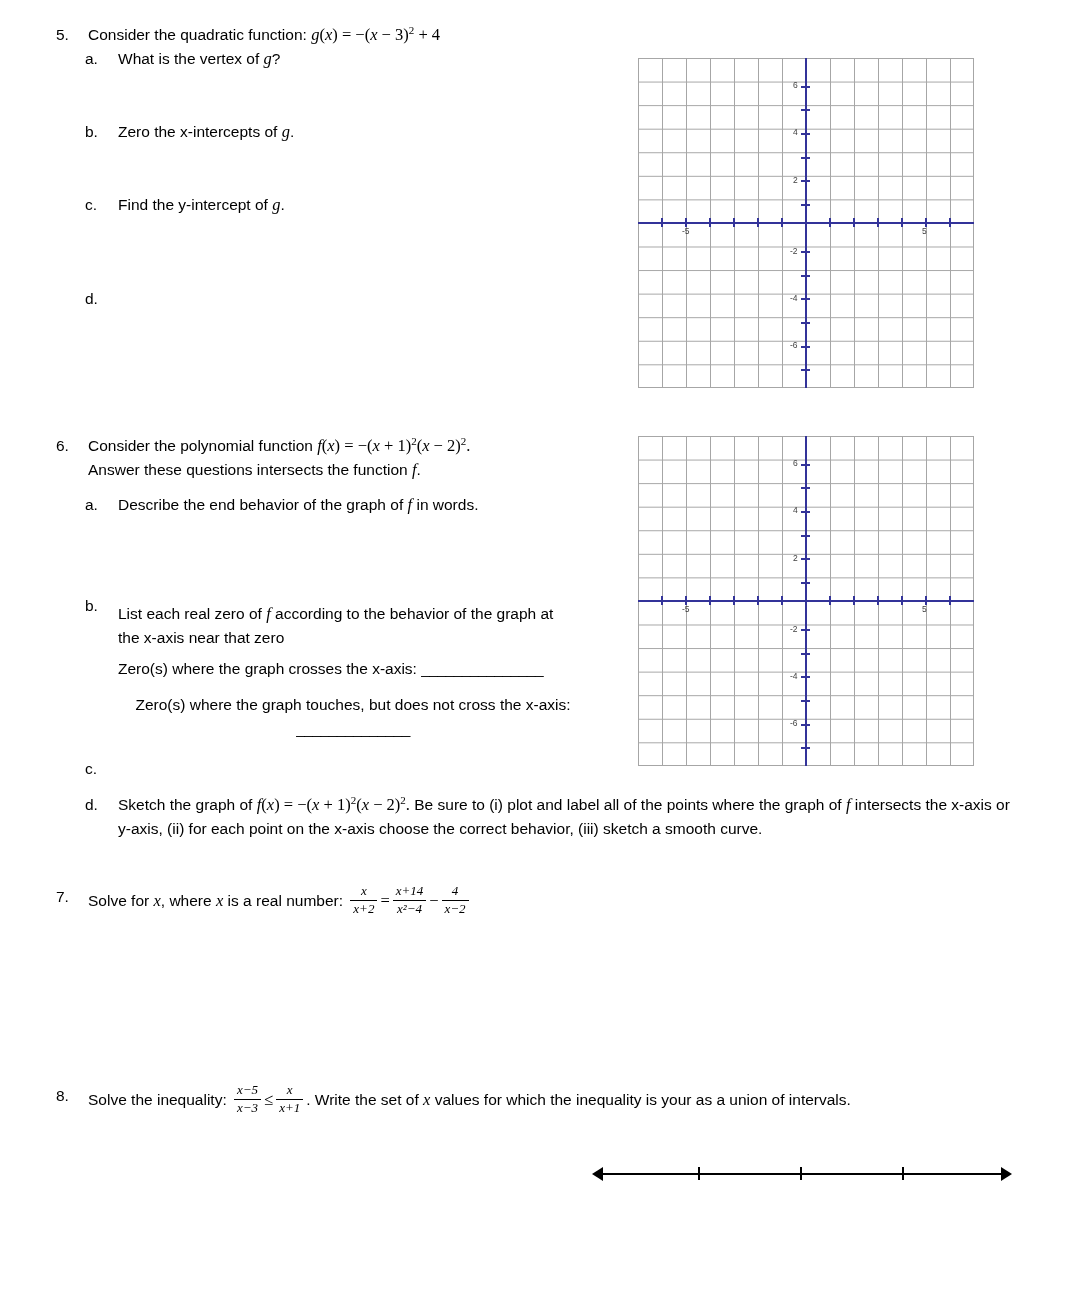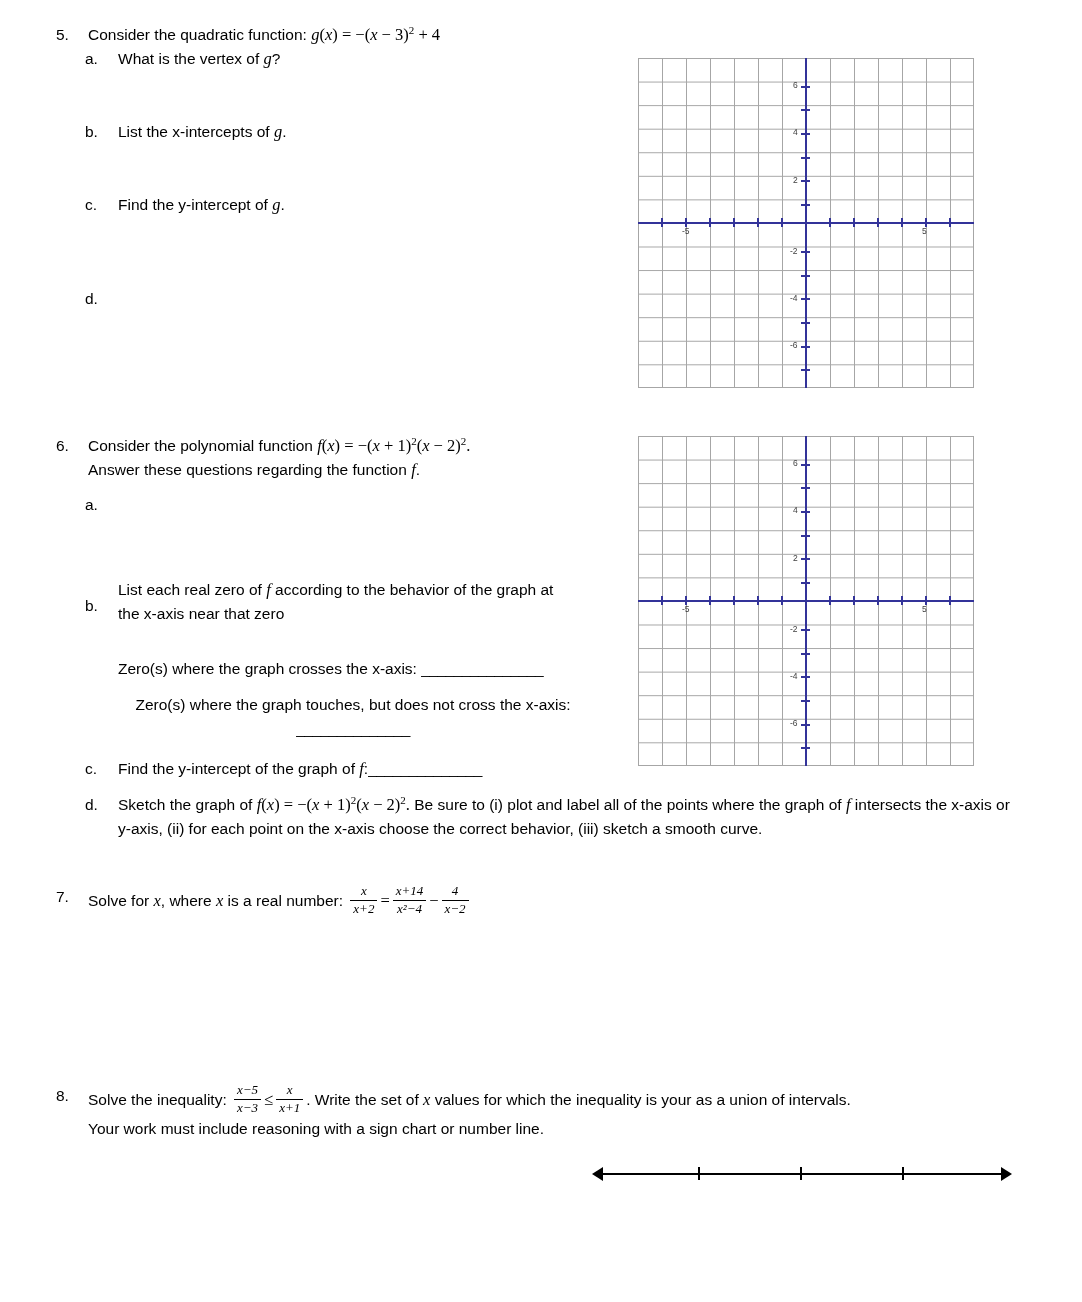--- a/index.html
+++ b/index.html
@@ -180,21 +180,21 @@
     <span>Consider the quadratic function: </span><span class="mi">g</span><span class="mn">(</span><span class="mi">x</span><span class="mn">)</span><span class="mo"> = </span><span class="mo">−</span><span class="mn">(</span><span class="mi">x</span><span class="mo"> − </span><span class="mn">3)</span><sup class="ex">2</sup><span class="mo"> + </span><span class="mn">4</span>
   </div>
 
   <div class="lettr" style="left:85px; top:47px;">a.</div>
   <div class="txt" style="left:118px; top:47px; width:500px;">
     <span>What is the vertex of </span><span class="mi">g</span><span>?</span>
   </div>
 
   <div class="lettr" style="left:85px; top:120px;">b.</div>
   <div class="txt" style="left:118px; top:120px; width:500px;">
-    <span>List the x-intercepts of </span><span class="mi">g</span><span>.</span>
+    <span>Zero the x-intercepts of </span><span class="mi">g</span><span>.</span>
   </div>
 
   <div class="lettr" style="left:85px; top:193px;">c.</div>
   <div class="txt" style="left:118px; top:193px; width:500px;">
     <span>Find the y-intercept of </span><span class="mi">g</span><span>.</span>
   </div>
 
   <div class="lettr" style="left:85px; top:287px;">d.</div>
 
   <div class="grid-wrap" style="left:638px; top:58px; width:336px; height:330px;">
@@ -239,43 +239,43 @@
     <div class="glabel" style="left:155px; top:117px;">2</div>
     <div class="glabel" style="left:152px; top:188px;">-2</div>
     <div class="glabel" style="left:152px; top:235px;">-4</div>
     <div class="glabel" style="left:152px; top:282px;">-6</div>
   </div>
 
   <div class="num" style="left:56px; top:434px;">6.</div>
 
   <div class="txt" style="left:88px; top:434px; width:520px;">
     <span>Consider the polynomial function </span><span class="mi">f</span><span class="mn">(</span><span class="mi">x</span><span class="mn">)</span><span class="mo"> = </span><span class="mo">−</span><span class="mn">(</span><span class="mi">x</span><span class="mo"> + </span><span class="mn">1)</span><sup class="ex">2</sup><span class="mn">(</span><span class="mi">x</span><span class="mo"> − </span><span class="mn">2)</span><sup class="ex">2</sup><span class="mn">.</span><br>
-    <span>Answer these questions regarding the function </span><span class="mi">f</span><span>.</span>
+    <span>Answer these questions intersects the function </span><span class="mi">f</span><span>.</span>
   </div>
 
   <div class="lettr" style="left:85px; top:493px;">a.</div>
+  <div class="txt" style="left:118px; top:493px; width:500px;">
+    <span>Describe the end behavior of the graph of </span><span class="mi">f</span><span> in words.</span>
+  </div>
 
 
   <div class="lettr" style="left:85px; top:594px;">b.</div>
-  <div class="txt" style="left:118px; top:578px; width:460px;">
+  <div class="txt" style="left:118px; top:602px; width:460px;">
     <span>List each real zero of </span><span class="mi">f</span><span> according to the behavior of the graph at the x-axis near that zero</span>
   </div>
 
   <div class="txt" style="left:118px; top:657px; width:500px;">
     <span>Zero(s) where the graph crosses the x-axis: </span><span class="ul">_______________</span>
   </div>
 
   <div class="txt" style="left:118px; top:693px; width:470px;text-align:center;">
     <span>Zero(s) where the graph touches, but does not cross the x-axis: </span><span class="ul">______________</span>
   </div>
 
   <div class="lettr" style="left:85px; top:757px;">c.</div>
-  <div class="txt" style="left:118px; top:757px; width:500px;">
-    <span>Find the y-intercept of the graph of </span><span class="mi">f</span><span>:</span><span class="ul">______________</span>
-  </div>
 
   <div class="lettr" style="left:85px; top:793px;">d.</div>
   <div class="txt" style="left:118px; top:793px; width:898px;">
     <span>Sketch the graph of </span><span class="mi">f</span><span class="mn">(</span><span class="mi">x</span><span class="mn">)</span><span class="mo"> = </span><span class="mo">−</span><span class="mn">(</span><span class="mi">x</span><span class="mo"> + </span><span class="mn">1)</span><sup class="ex">2</sup><span class="mn">(</span><span class="mi">x</span><span class="mo"> − </span><span class="mn">2)</span><sup class="ex">2</sup><span class="mn">.</span><span> Be sure to (i) plot and label all of the points where the graph of </span><span class="mi">f</span><span> intersects the x-axis or y-axis, (ii) for each point on the x-axis choose the correct behavior, (iii) sketch a smooth curve.</span>
   </div>
 
   <div class="grid-wrap" style="left:638px; top:436px; width:336px; height:330px;">
     <div class="grid-lines"></div>
     <div class="grid-border-r"></div>
     <div class="grid-border-b"></div>
@@ -325,21 +325,20 @@
   <div class="txt" style="left:88px; top:885px; width:560px;">
     <span>Solve for </span><span class="mi">x</span><span>, where </span><span class="mi">x</span><span> is a real number: </span><span class="frac"><span class="nume">x</span><span class="deno">x+2</span></span><span class="mo">=</span><span class="frac"><span class="nume">x+14</span><span class="deno">x²−4</span></span><span class="mo">−</span><span class="frac"><span class="nume">4</span><span class="deno">x−2</span></span>
   </div>
 
   <div class="num" style="left:56px; top:1084px;">8.</div>
 
   <div class="txt" style="left:88px; top:1084px; width:930px;">
     <span>Solve the inequality: </span><span class="frac"><span class="nume">x−5</span><span class="deno">x−3</span></span><span class="mo">≤</span><span class="frac"><span class="nume">x</span><span class="deno">x+1</span></span><span>. Write the set of </span><span class="mi">x</span><span> values for which the inequality is your as a union of intervals.</span>
   </div>
 
-  <div class="txt" style="left:88px; top:1117px; width:930px;">Your work must include reasoning with a sign chart or number line.</div>
 
   <div class="numline" style="left:592px; top:1163px; width:420px; height:24px;">
     <div class="nl-line" style="left:6px; right:6px;"></div>
     <div class="nl-arrow left"></div>
     <div class="nl-arrow right"></div>
     <div class="nl-tick" style="left:106px;"></div>
     <div class="nl-tick" style="left:208px;"></div>
     <div class="nl-tick" style="left:310px;"></div>
   </div>
 

